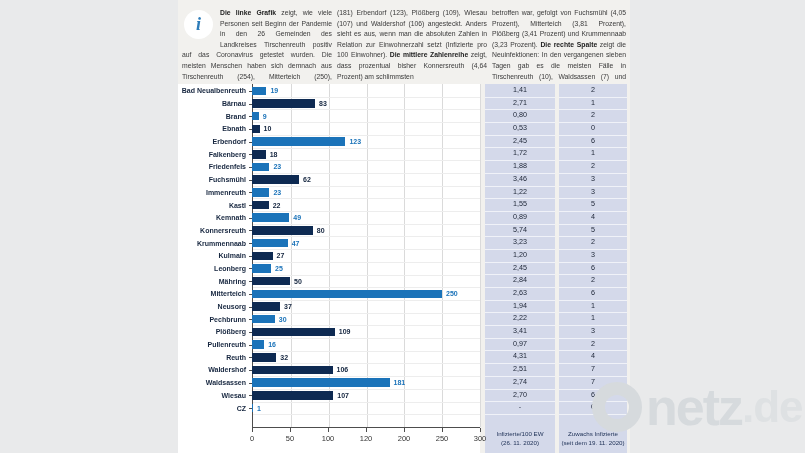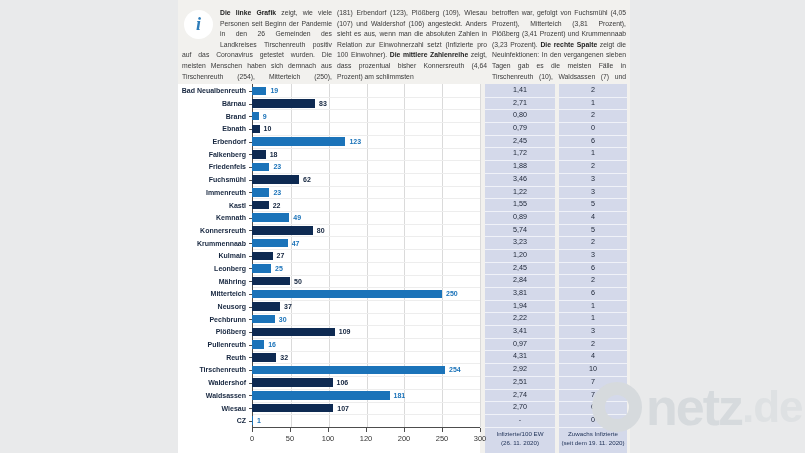--- a/index.html
+++ b/index.html
@@ -197,21 +197,21 @@
             <div class="valb">2</div>
           </div>
           <div class="row">
             <div class="cat">Ebnath</div>
             <div class="plot">
               <div class="cattick"></div>
               <div class="bar" style="width: 3.33333%; background: rgb(14, 42, 82);"></div>
               <span class="bval" style="color: rgb(19, 36, 62);">10</span>
             </div>
             <div></div>
-            <div class="vala">0,79</div>
+            <div class="vala">0,53</div>
             <div></div>
             <div class="valb">0</div>
           </div>
           <div class="row">
             <div class="cat">Erbendorf</div>
             <div class="plot">
               <div class="cattick"></div>
               <div class="bar" style="width: 41%; background: rgb(27, 115, 185);"></div>
               <span class="bval" style="color: rgb(27, 115, 185);">123</span>
             </div>
@@ -353,21 +353,21 @@
             <div class="valb">2</div>
           </div>
           <div class="row">
             <div class="cat">Mitterteich</div>
             <div class="plot">
               <div class="cattick"></div>
               <div class="bar" style="width: 83.3333%; background: rgb(27, 115, 185);"></div>
               <span class="bval" style="color: rgb(27, 115, 185);">250</span>
             </div>
             <div></div>
-            <div class="vala">3,81</div>
+            <div class="vala">2,63</div>
             <div></div>
             <div class="valb">6</div>
           </div>
           <div class="row">
             <div class="cat">Neusorg</div>
             <div class="plot">
               <div class="cattick"></div>
               <div class="bar" style="width: 12.3333%; background: rgb(14, 42, 82);"></div>
               <span class="bval" style="color: rgb(19, 36, 62);">37</span>
             </div>
@@ -416,32 +416,20 @@
             <div class="cat">Reuth</div>
             <div class="plot">
               <div class="cattick"></div>
               <div class="bar" style="width: 10.6667%; background: rgb(14, 42, 82);"></div>
               <span class="bval" style="color: rgb(19, 36, 62);">32</span>
             </div>
             <div></div>
             <div class="vala">4,31</div>
             <div></div>
             <div class="valb">4</div>
-          </div>
-          <div class="row">
-            <div class="cat">Tirschenreuth</div>
-            <div class="plot">
-              <div class="cattick"></div>
-              <div class="bar" style="width: 84.6667%; background: rgb(27, 115, 185);"></div>
-              <span class="bval" style="color: rgb(27, 115, 185);">254</span>
-            </div>
-            <div></div>
-            <div class="vala">2,92</div>
-            <div></div>
-            <div class="valb">10</div>
           </div>
           <div class="row">
             <div class="cat">Waldershof</div>
             <div class="plot">
               <div class="cattick"></div>
               <div class="bar" style="width: 35.3333%; background: rgb(14, 42, 82);"></div>
               <span class="bval" style="color: rgb(19, 36, 62);">106</span>
             </div>
             <div></div>
             <div class="vala">2,51</div>

